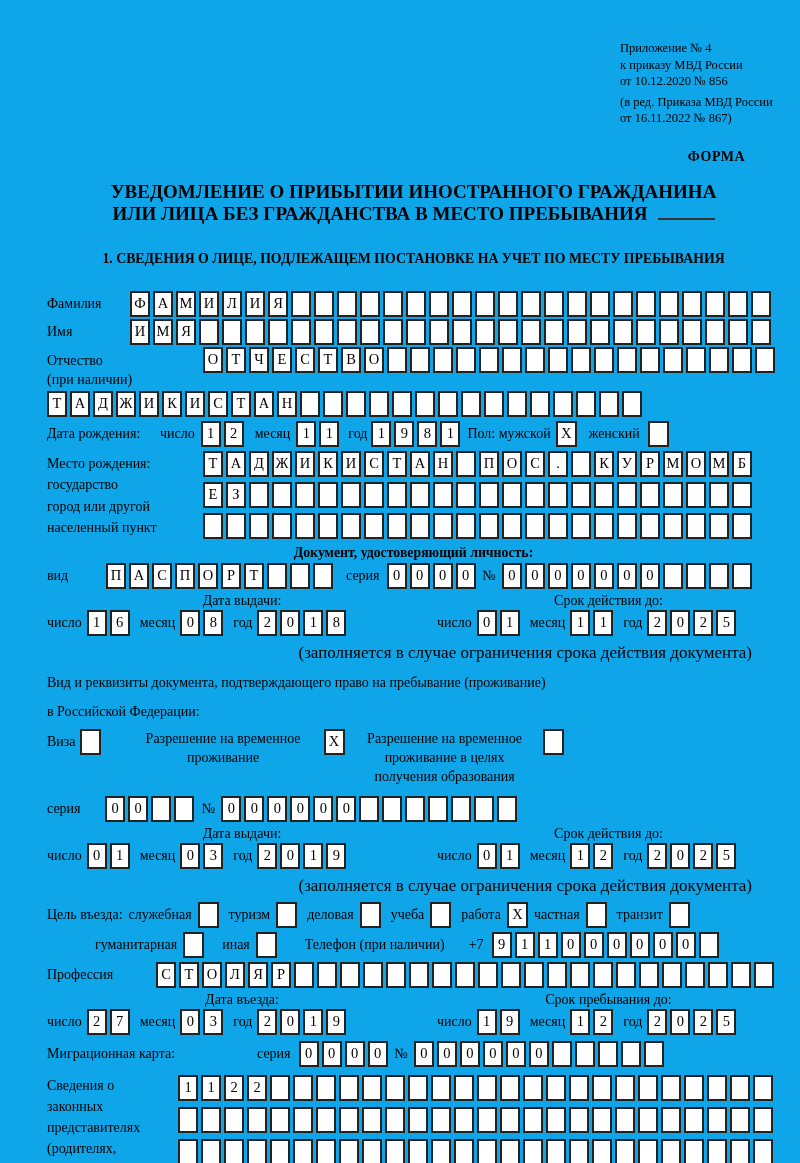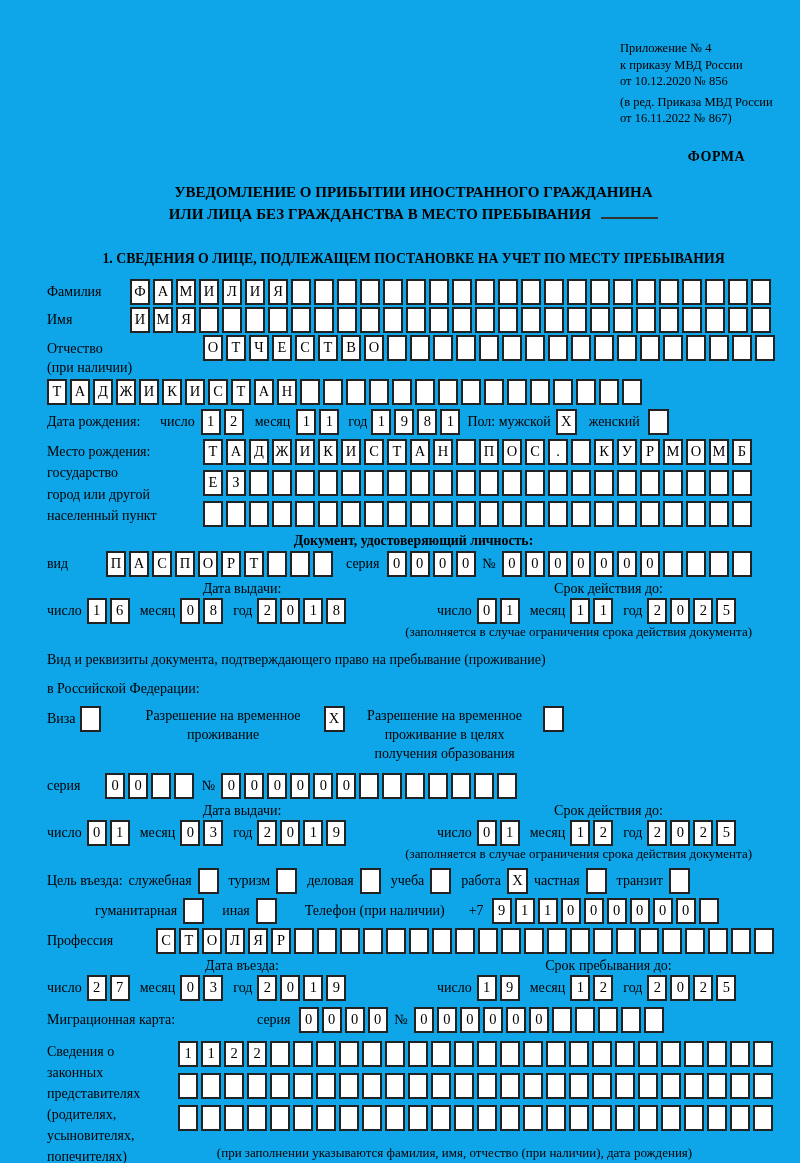--- a/index.html
+++ b/index.html
@@ -5,50 +5,50 @@
   * { box-sizing: border-box; margin: 0; padding: 0; }
   body { background: #888; font-family: "Liberation Serif", "DejaVu Serif", serif; }
   .page {
     width: 800px; height: 1163px; background: #0ea5e9; color: #000;
     margin: 0 auto; padding: 40px 20px 10px 47px; overflow: hidden;
     font-size: 14px; position: relative;
   }
   .annex { margin-left: 573px; font-size: 12.5px; line-height: 1.32; width: 190px; }
   .annex .ed { margin-top: 4px; }
   .forma { text-align: right; padding-right: 35px; font-weight: bold; margin-top: 22px; font-size: 14px; letter-spacing: .5px; }
-  .title { text-align: center; font-weight: bold; font-size: 15px; line-height: 22px; margin-top: 16px; }
+  .title { text-align: center; font-weight: bold; font-size: 19px; line-height: 22px; margin-top: 16px; }
   .blankline { display: inline-block; width: 57px; border-bottom: 2px solid #333; margin-left: 10px; }
   .section { text-align: center; font-weight: bold; font-size: 13.8px; margin-top: 26px; }
 
   .row { display: flex; align-items: flex-start; }
   .lbl { display: inline-block; flex: none; line-height: 26px; }
   .lbl2 { line-height: 19px; padding-top: 4px; }
   .cells { display: flex; flex: none; }
   .cell {
     width: 20px; height: 26px; border: 2px solid #222; margin-right: 3px;
     display: inline-flex; align-items: center; justify-content: center;
     font-size: 14.5px; flex: none; background: #fff;
   }
   .cbox {
     width: 21px; height: 26px; border: 2px solid #222; display: inline-flex;
     align-items: center; justify-content: center; font-size: 14.5px; flex: none; background:#fff;
   }
   .mt2 { margin-top: 2px; } .mt4 { margin-top: 4px; } .mt6 { margin-top: 6px; }
-  .mt10 { margin-top: 10px; } .mt12 { margin-top: 12px; align-items: center; }
+  .mt10 { margin-top: 10px; } .mt12 { margin-top: 24px; align-items: center; }
 
   .dochead { text-align: center; font-weight: bold; font-size: 13.8px; margin-top: 6px; margin-bottom: 2px; }
   .dateheads { display: flex; margin-top: 4px; }
   .dateheads .dh-l { width: 390px; text-align: center; }
   .dateheads .dh-r { flex: 1; text-align: center; }
   .daterow { display: flex; align-items: center; margin-top: 1px; }
   .dgroup { display: flex; align-items: center; }
   .dgroup .dlbl { margin-right: 5px; line-height: 26px; }
   .dgroup .cells { margin-right: 7px; }
   .dg-left { width: 390px; }
-  .note { font-size: 13px; text-align: right; padding-right: 28px; margin-top: 0; }
+  .note { font-size: 17px; text-align: right; padding-right: 28px; margin-top: 7px; }
   .plain { line-height: 19px; }
   .optrow { display: flex; align-items: flex-start; margin-top: 8px; }
   .optblock { text-align: center; line-height: 19px; } .gap12 { width: 12px; flex: none; }
   .gap16 { width: 16px; flex: none; }
   .inl { display: flex; align-items: center; }
   .purline { display: flex; align-items: center; flex-wrap: nowrap; }
   .purline .w { margin-right: 6px; line-height: 26px; white-space: nowrap; }
   .purline .cbox { margin-right: 10px; }
   .repwrap { display: flex; margin-top: 8px; }
   .replbl { width: 131px; flex: none; line-height: 21px; }

